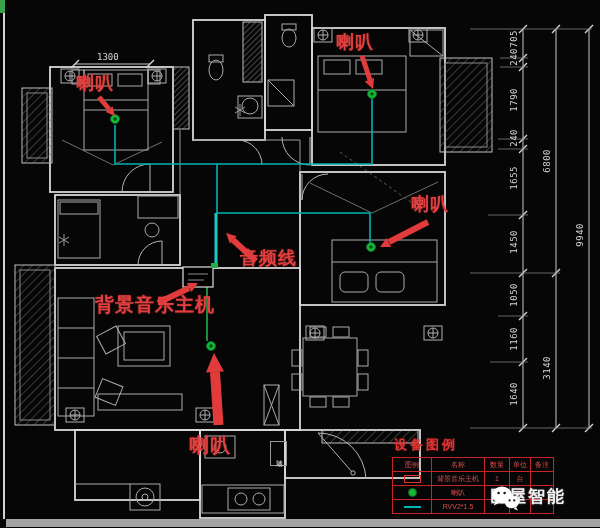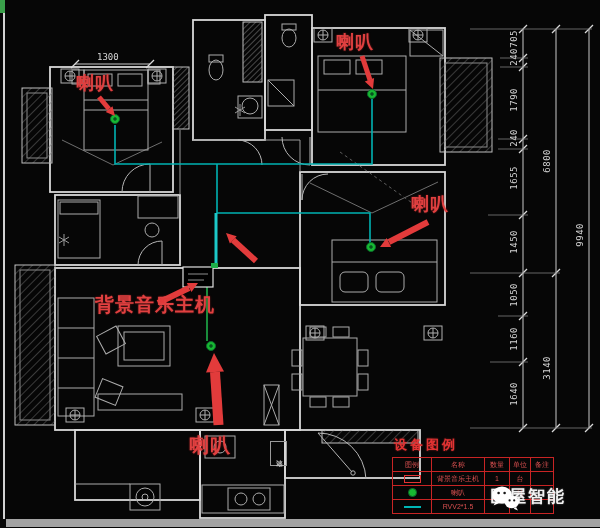--- a/index.html
+++ b/index.html
@@ -258,20 +258,21 @@
       </g>
       <line x1="75" y1="64" x2="150" y2="64"></line>
       <line x1="71" y1="68" x2="79" y2="60" stroke="#dadada" stroke-width="1.3"></line>
       <line x1="146" y1="68" x2="154" y2="60" stroke="#dadada" stroke-width="1.3"></line>
     </g>
   </svg>
 
   <div class="ann" style="left:76px;top:71px;font-size:18px">喇叭</div>
   <div class="ann" style="left:336px;top:30px;font-size:18px">喇叭</div>
   <div class="ann" style="left:411px;top:192px;font-size:18px">喇叭</div>
+  <div class="ann" style="left:240px;top:246px;font-size:18px">音频线</div>
   <div class="ann" style="left:95px;top:292px;font-size:19px">背景音乐主机</div>
   <div class="ann" style="left:189px;top:432px;font-size:20px">喇叭</div>
 
   <div class="dimh" style="left:97px;top:52px">1300</div>
   <div class="dim" style="left:509px;top:30px">705</div>
   <div class="dim" style="left:509px;top:48px">240</div>
   <div class="dim" style="left:509px;top:88px">1790</div>
   <div class="dim" style="left:509px;top:129px">240</div>
   <div class="dim" style="left:509px;top:166px">1655</div>
   <div class="dim" style="left:509px;top:230px">1450</div>

